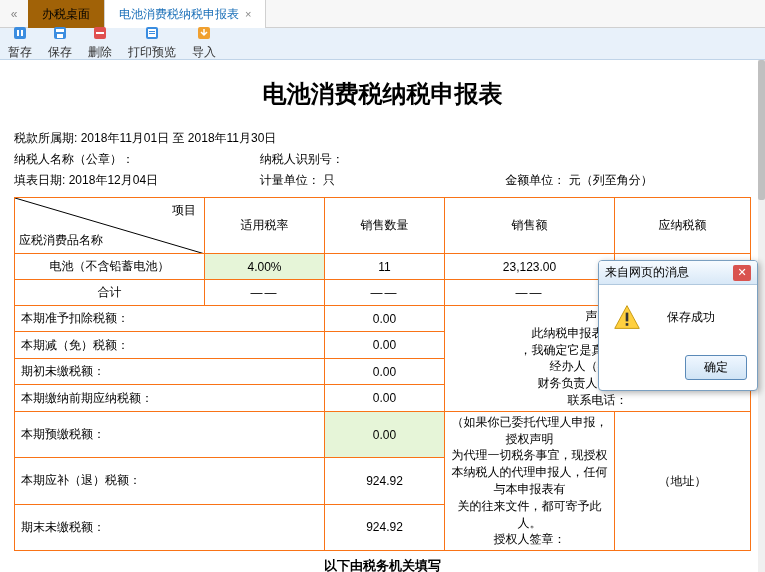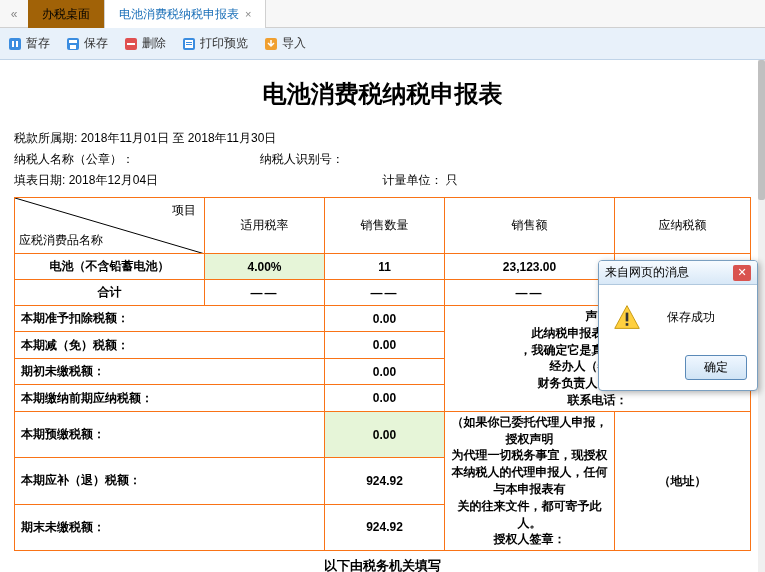--- a/index.html
+++ b/index.html
@@ -3,38 +3,38 @@
 <meta charset="utf-8">
 <style>
 * { box-sizing: border-box; margin: 0; padding: 0; }
 body { font-family: "Microsoft YaHei", SimSun, Arial, sans-serif; font-size: 12px; background: #fff; width: 765px; height: 572px; overflow: hidden; position: relative; }
 .tabbar { display: flex; align-items: center; height: 28px; border-bottom: 1px solid #d0d0d0; background: #f7f7f7; }
 .tabbar .chevrons { width: 28px; text-align: center; color: #888; cursor: pointer; }
 .tab { padding: 0 14px; height: 28px; line-height: 28px; border-right: 1px solid #d0d0d0; background: #a16207; cursor: pointer; display: flex; align-items: center; gap: 6px; }
 .tab.active { background: #fff; color: #1a6fb8; }
 .tab .close { color: #888; font-size: 11px; cursor: pointer; }
 .toolbar { display: flex; align-items: center; height: 32px; padding: 0 8px; gap: 16px; background: #e8f1fa; border-bottom: 1px solid #c0d4e8; }
-.tool { display: flex; align-items: center; gap: 4px; cursor: pointer; color: #333; }
+.tool { display: flex; align-items: center; gap: 4px; cursor: pointer; color: #333; flex-direction: column; }
 .tool .ticon { width: 14px; height: 14px; display: inline-flex; align-items: center; justify-content: center; }
 .page { padding: 10px 14px 0 14px; }
 h1.title { text-align: center; font-size: 24px; font-weight: bold; padding: 8px 0 20px 0; font-family: SimSun, serif; }
 .meta { display: flex; flex-wrap: wrap; font-size: 12px; }
 .meta-row { display: flex; width: 100%; margin-bottom: 4px; }
 .meta-cell { flex: 1; }
 .grid { width: 100%; border-collapse: collapse; table-layout: fixed; margin-top: 4px; }
 .grid td, .grid th { border: 1px solid #f97316; padding: 4px 6px; font-size: 12px; text-align: center; vertical-align: middle; }
 .grid th { font-weight: normal; height: 56px; background: #fff; position: relative; }
 .diag { position: relative; }
 .diag svg { position: absolute; top: 0; left: 0; width: 100%; height: 100%; }
 .diag .d1 { position: absolute; top: 4px; right: 8px; }
 .diag .d2 { position: absolute; bottom: 4px; left: 4px; }
 .num { text-align: right; padding-right: 8px; margin-left: 31px; }
 .green { background: #e6f5d8; }
 .dash { letter-spacing: 2px; }
-.subrow td { height: 24px; font-weight: bold; }
+.subrow td { height: 24px; }
 .lbl { text-align: left !important; padding-left: 6px; }
 .decl { font-size: 11px; line-height: 1.4; padding: 2px 4px !important; }
 .auth { font-size: 11px; line-height: 1.4; padding: 2px 4px !important; }
 .section-title { text-align: center; font-weight: bold; padding: 6px 0; font-size: 13px; }
 
 .dialog { position: absolute; top: 260px; left: 598px; width: 160px; border: 1px solid #7a9fc0; background: #fff; box-shadow: 2px 2px 6px rgba(0,0,0,0.3); z-index: 100; border-radius: 4px; overflow: hidden; }
 .dialog-title { display: flex; justify-content: space-between; align-items: center; background: linear-gradient(#f7fbff,#d8e8f7); height: 24px; padding: 0 6px; font-size: 12px; border-bottom: 1px solid #b0c8de; }
 .dialog-close { width: 18px; height: 16px; background: #d9534f; color: #fff; display: flex; align-items: center; justify-content: center; border-radius: 2px; cursor: pointer; font-size: 11px; }
 .dialog-body { display: flex; align-items: center; gap: 26px; padding: 18px 14px; }
 .warn-icon { width: 28px; height: 28px; }
@@ -125,20 +125,24 @@
       <div class="meta-cell"></div>
     </div>
     <div class="meta-row">
       <div class="meta-cell">
         <span>填表日期:</span>
         <span>2018年12月04日</span>
       </div>
       <div class="meta-cell">
         <span>计量单位：</span>
         <span>只</span>
+      </div>
+      <div class="meta-cell">
+        <span>金额单位：</span>
+        <span>元（列至角分）</span>
       </div>
     </div>
   </div>
 
   <table class="grid">
     <colgroup>
       <col style="width:190px">
         <col style="width:120px">
         <col style="width:120px">
         <col style="width:170px">

